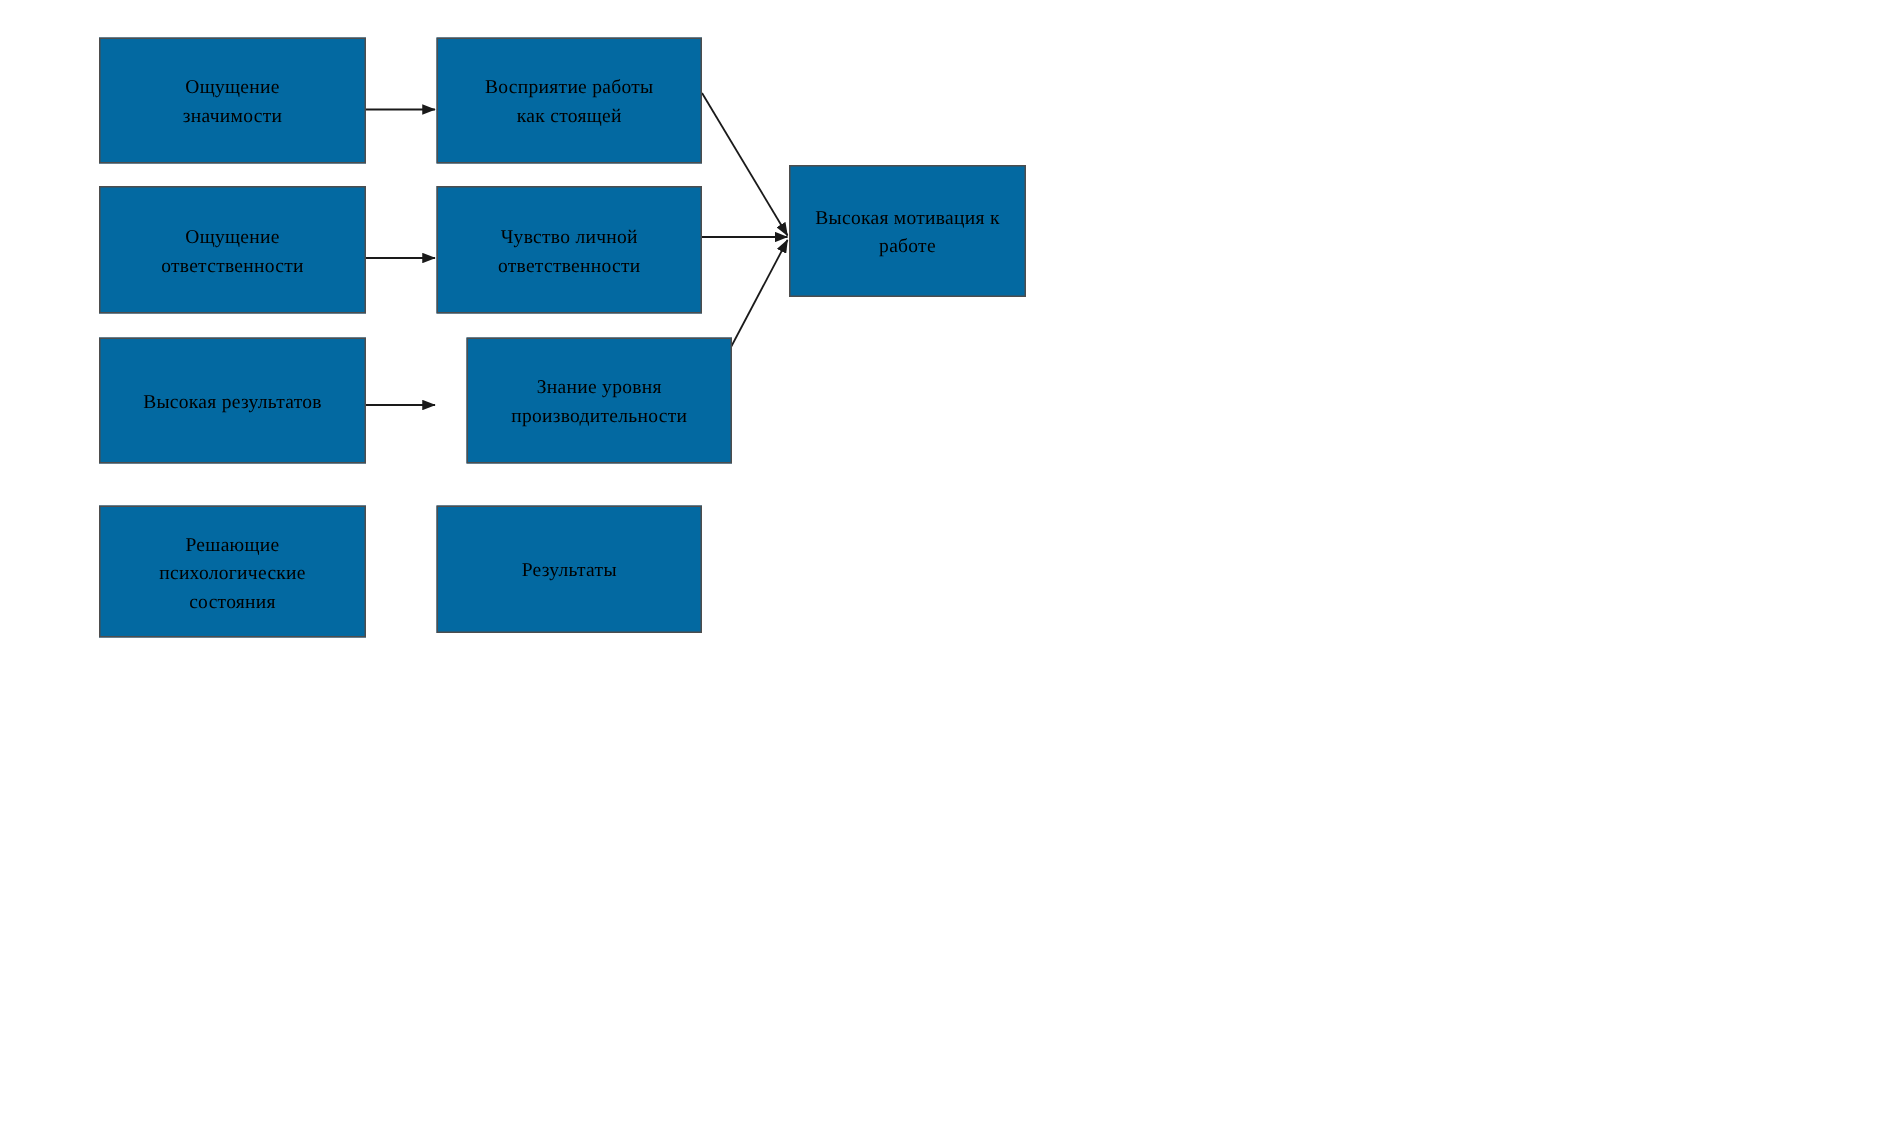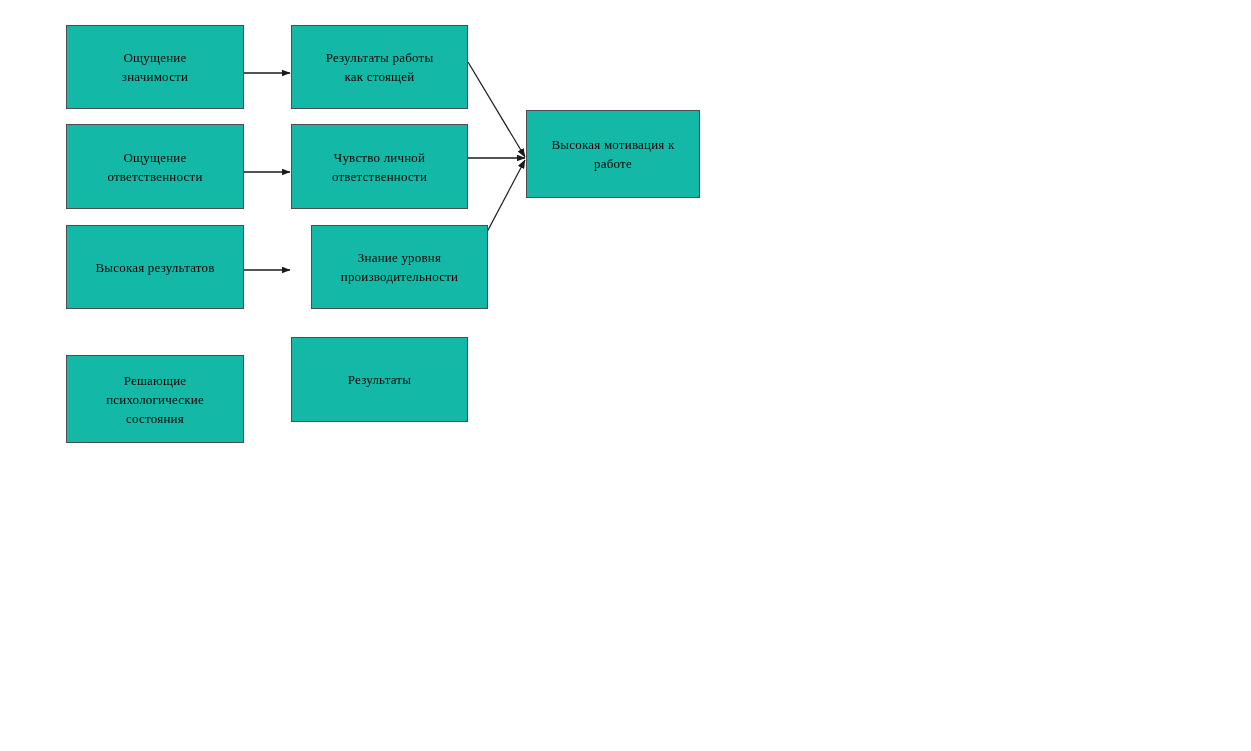--- a/index.html
+++ b/index.html
@@ -18,21 +18,21 @@
     position: absolute;
     left: 0;
     top: 0;
     width: 1251px;
     height: 751px;
   }
   .node-box {
     position: absolute;
     box-sizing: border-box;
     border: 1px solid #4d4d4d;
-    background: #14b8a6;
+    background: #0369a1;
     display: flex;
     align-items: center;
     justify-content: center;
     text-align: center;
     color: #000000;
     font-size: 13px;
     line-height: 19px;
     letter-spacing: 0.2px;
     z-index: 2;
   }
@@ -40,28 +40,28 @@
     display: block;
     width: 100%;
     padding: 0 8px;
     box-sizing: border-box;
     white-space: pre-line;
   }
   
   #box-sense-of-meaning   { left: 66px;  top: 25px;  width: 178px; height: 84px; }
   #box-sense-of-responsibility { left: 66px; top: 124px; width: 178px; height: 85px; }
   #box-knowledge-of-results { left: 66px; top: 225px; width: 178px; height: 84px; }
-  #box-critical-states-legend { left: 66px; top: 355px; width: 178px; height: 88px; }
+  #box-critical-states-legend { left: 66px; top: 337px; width: 178px; height: 88px; }
   
   #box-perception-of-work { left: 291px; top: 25px;  width: 177px; height: 84px; }
   #box-personal-responsibility { left: 291px; top: 124px; width: 177px; height: 85px; }
   #box-knowledge-of-performance { left: 291px; top: 225px; width: 177px; height: 84px; margin-left: 20px; }
   #box-results-legend     { left: 291px; top: 337px; width: 177px; height: 85px; }
   
-  #box-high-motivation    { left: 526px; top: 110px; width: 174px; height: 88px; }
+  #box-high-motivation    { left: 526px; top: 110px; width: 158px; height: 88px; }
 
   .node-box.single-line .node-label { line-height: 17px; }
 </style>
 </head>
 <body>
 
 <svg id="diagram-canvas" xmlns="http://www.w3.org/2000/svg" viewBox="0 0 1251 751">
   <defs>
     <marker id="arrowhead" markerWidth="9" markerHeight="7" refX="8.5" refY="3.5" orient="auto" markerUnits="userSpaceOnUse">
       <polygon points="0 0, 9 3.5, 0 7" fill="#1a1a1a"></polygon>
@@ -91,21 +91,21 @@
   <span class="node-label">Высокая результатов</span>
 </div>
 
 <div class="node-box" id="box-critical-states-legend">
   <span class="node-label">Решающие
 психологические
 состояния</span>
 </div>
 
 <div class="node-box" id="box-perception-of-work">
-  <span class="node-label">Результаты работы
+  <span class="node-label">Восприятие работы
 как стоящей</span>
 </div>
 
 <div class="node-box" id="box-personal-responsibility">
   <span class="node-label">Чувство личной
 ответственности</span>
 </div>
 
 <div class="node-box" id="box-knowledge-of-performance">
   <span class="node-label">Знание уровня

